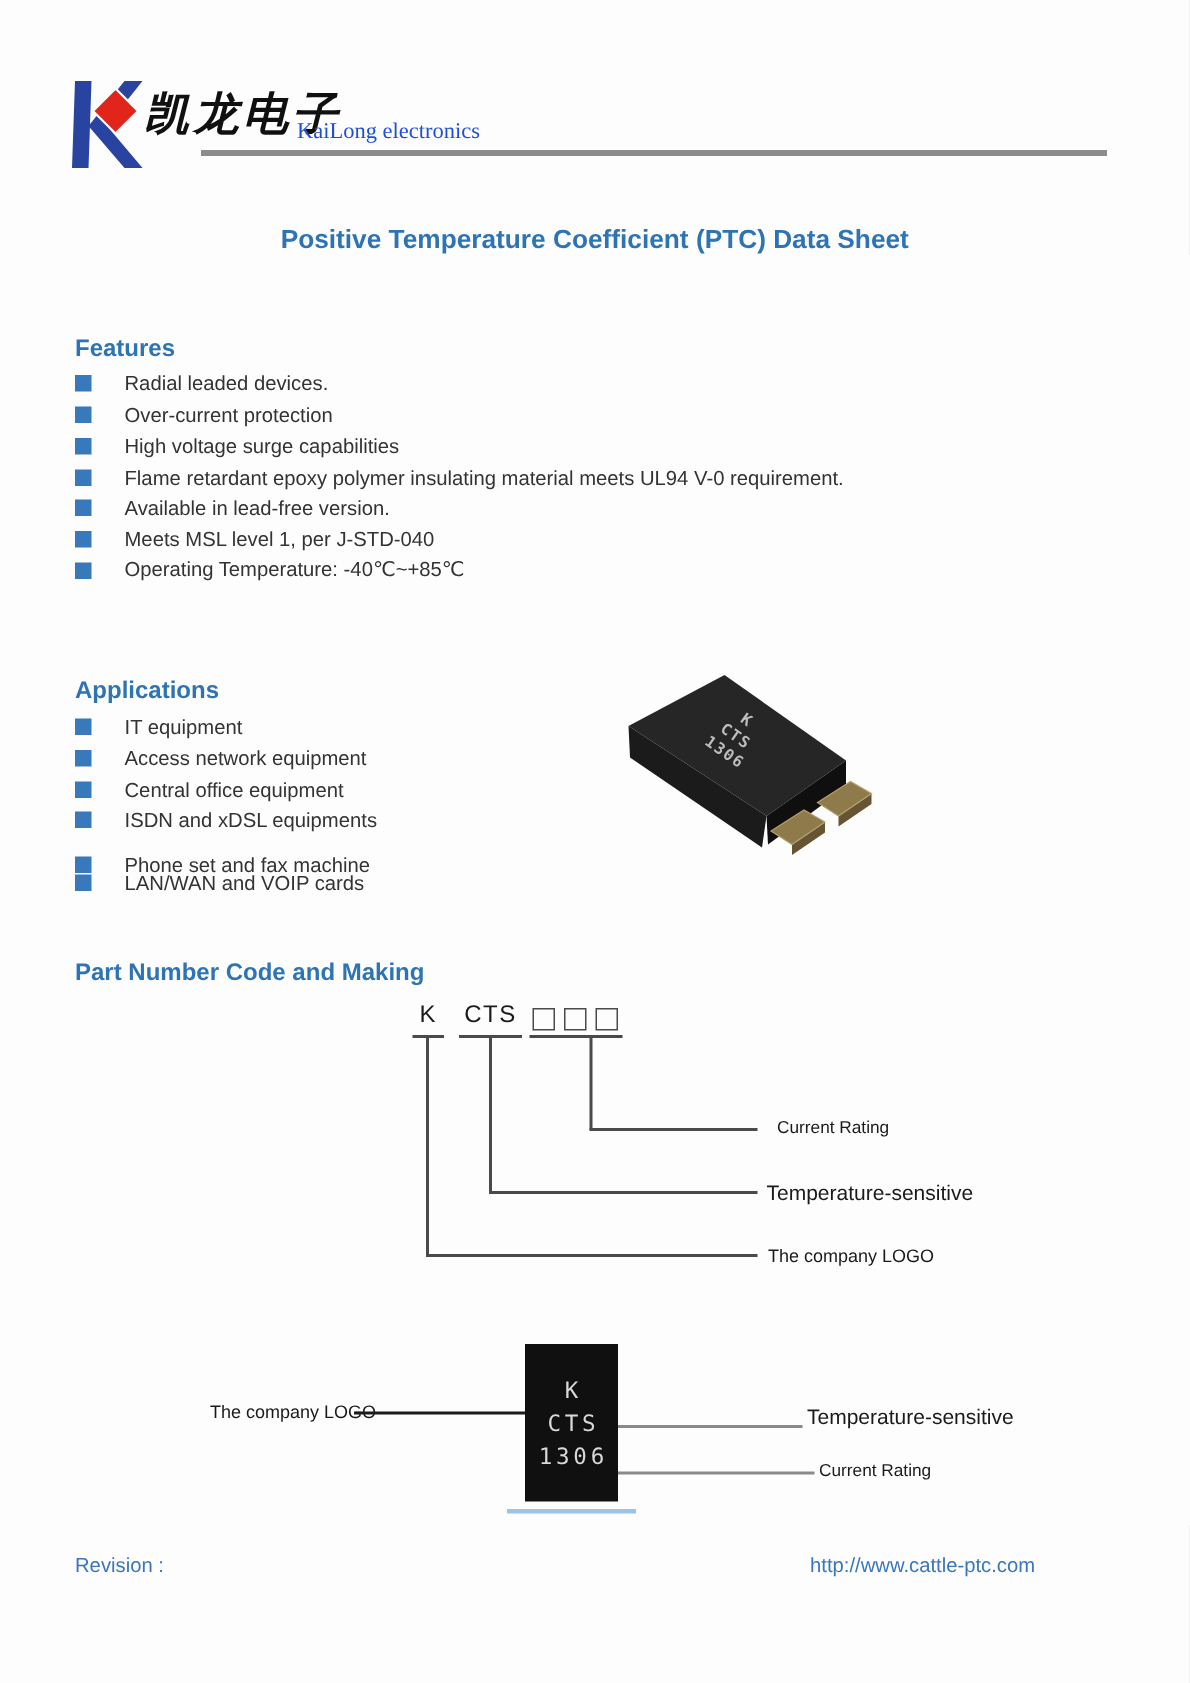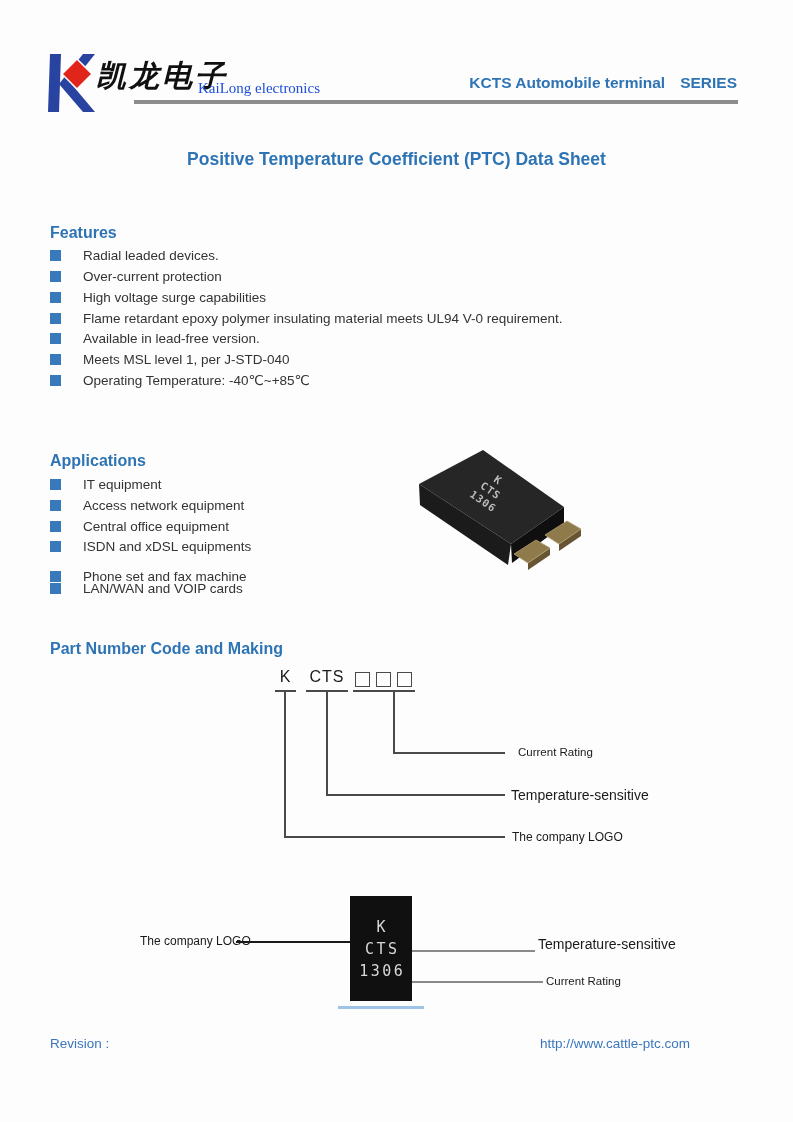--- a/index.html
+++ b/index.html
@@ -46,24 +46,20 @@
 <div class="page">
 
   <svg class="abs" style="left:47px;top:54px" width="50" height="58" viewBox="0 0 50 58">
     <polygon points="3,0 14,0 12,58 1,58" fill="#2843A0"></polygon>
     <polygon points="12,30 36,0 48,0 21,34" fill="#2843A0"></polygon>
     <polygon points="21,26 48,58 36,58 12,30" fill="#2843A0"></polygon>
     <polygon points="30,5 45,20 30,35 15,20" fill="#E1251B" stroke="#fdfdfd" stroke-width="1.5"></polygon>
   </svg>
   <div class="abs logo-cn">凯龙电子</div>
   <div class="abs logo-en">KaiLong electronics</div>
-  <div class="abs series">
-    <span>KCTS Automobile terminal</span>
-    <span>SERIES</span>
-  </div>
   <div class="abs header-rule"></div>
 
   <div class="abs doc-title">Positive Temperature Coefficient (PTC) Data Sheet</div>
 
   <div class="abs section-h" style="left:50px;top:224px">Features</div>
   <div class="abs bullet-row" style="top:247px">
     <span class="sq"></span>
     <span class="li-text">Radial leaded devices.</span>
     </div>
   <div class="abs bullet-row" style="top:268px">

